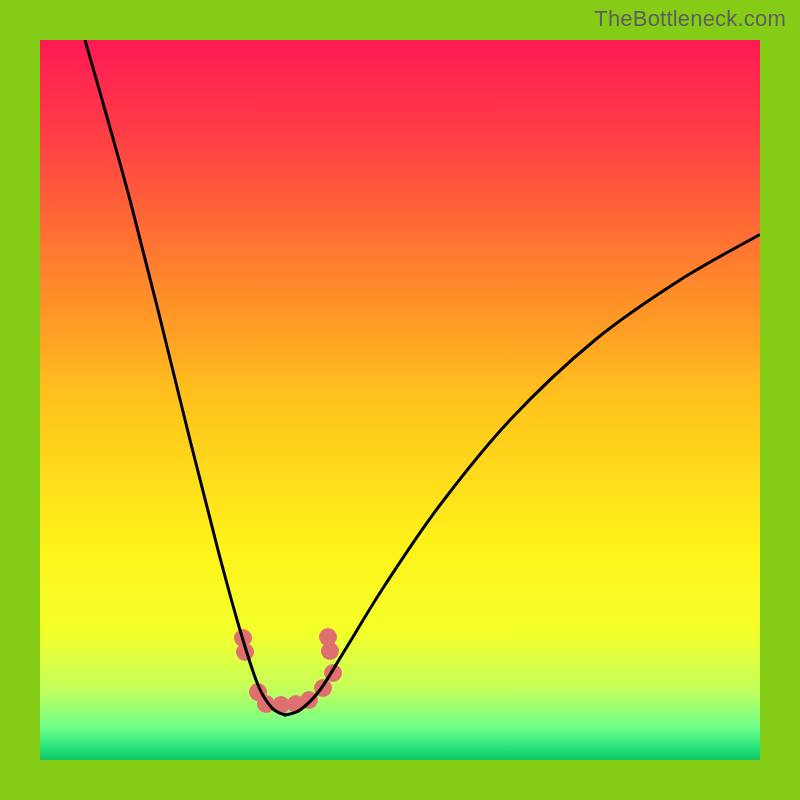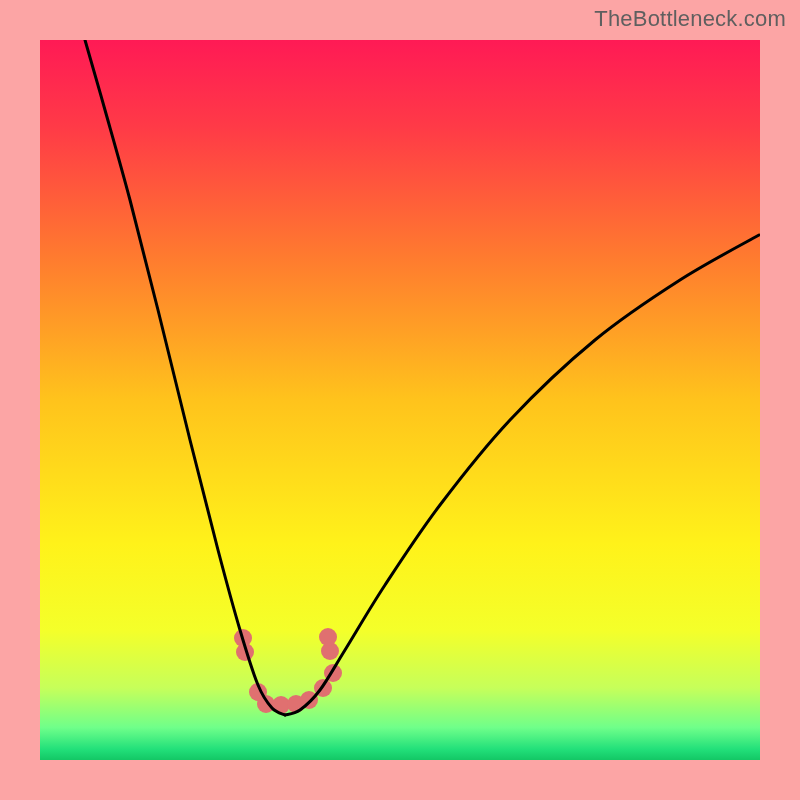--- a/index.html
+++ b/index.html
@@ -9,21 +9,21 @@
     height: 800px;
     background: #000;
     overflow: hidden;
   }
   .frame {
     position: absolute;
     left: 0;
     top: 0;
     width: 800px;
     height: 800px;
-    background: #fca5a5;
+    background: #84cc16;
   }
   .plot {
     position: absolute;
     left: 40px;
     top: 40px;
     width: 720px;
     height: 720px;
     overflow: hidden;
   }
   .gradient {

